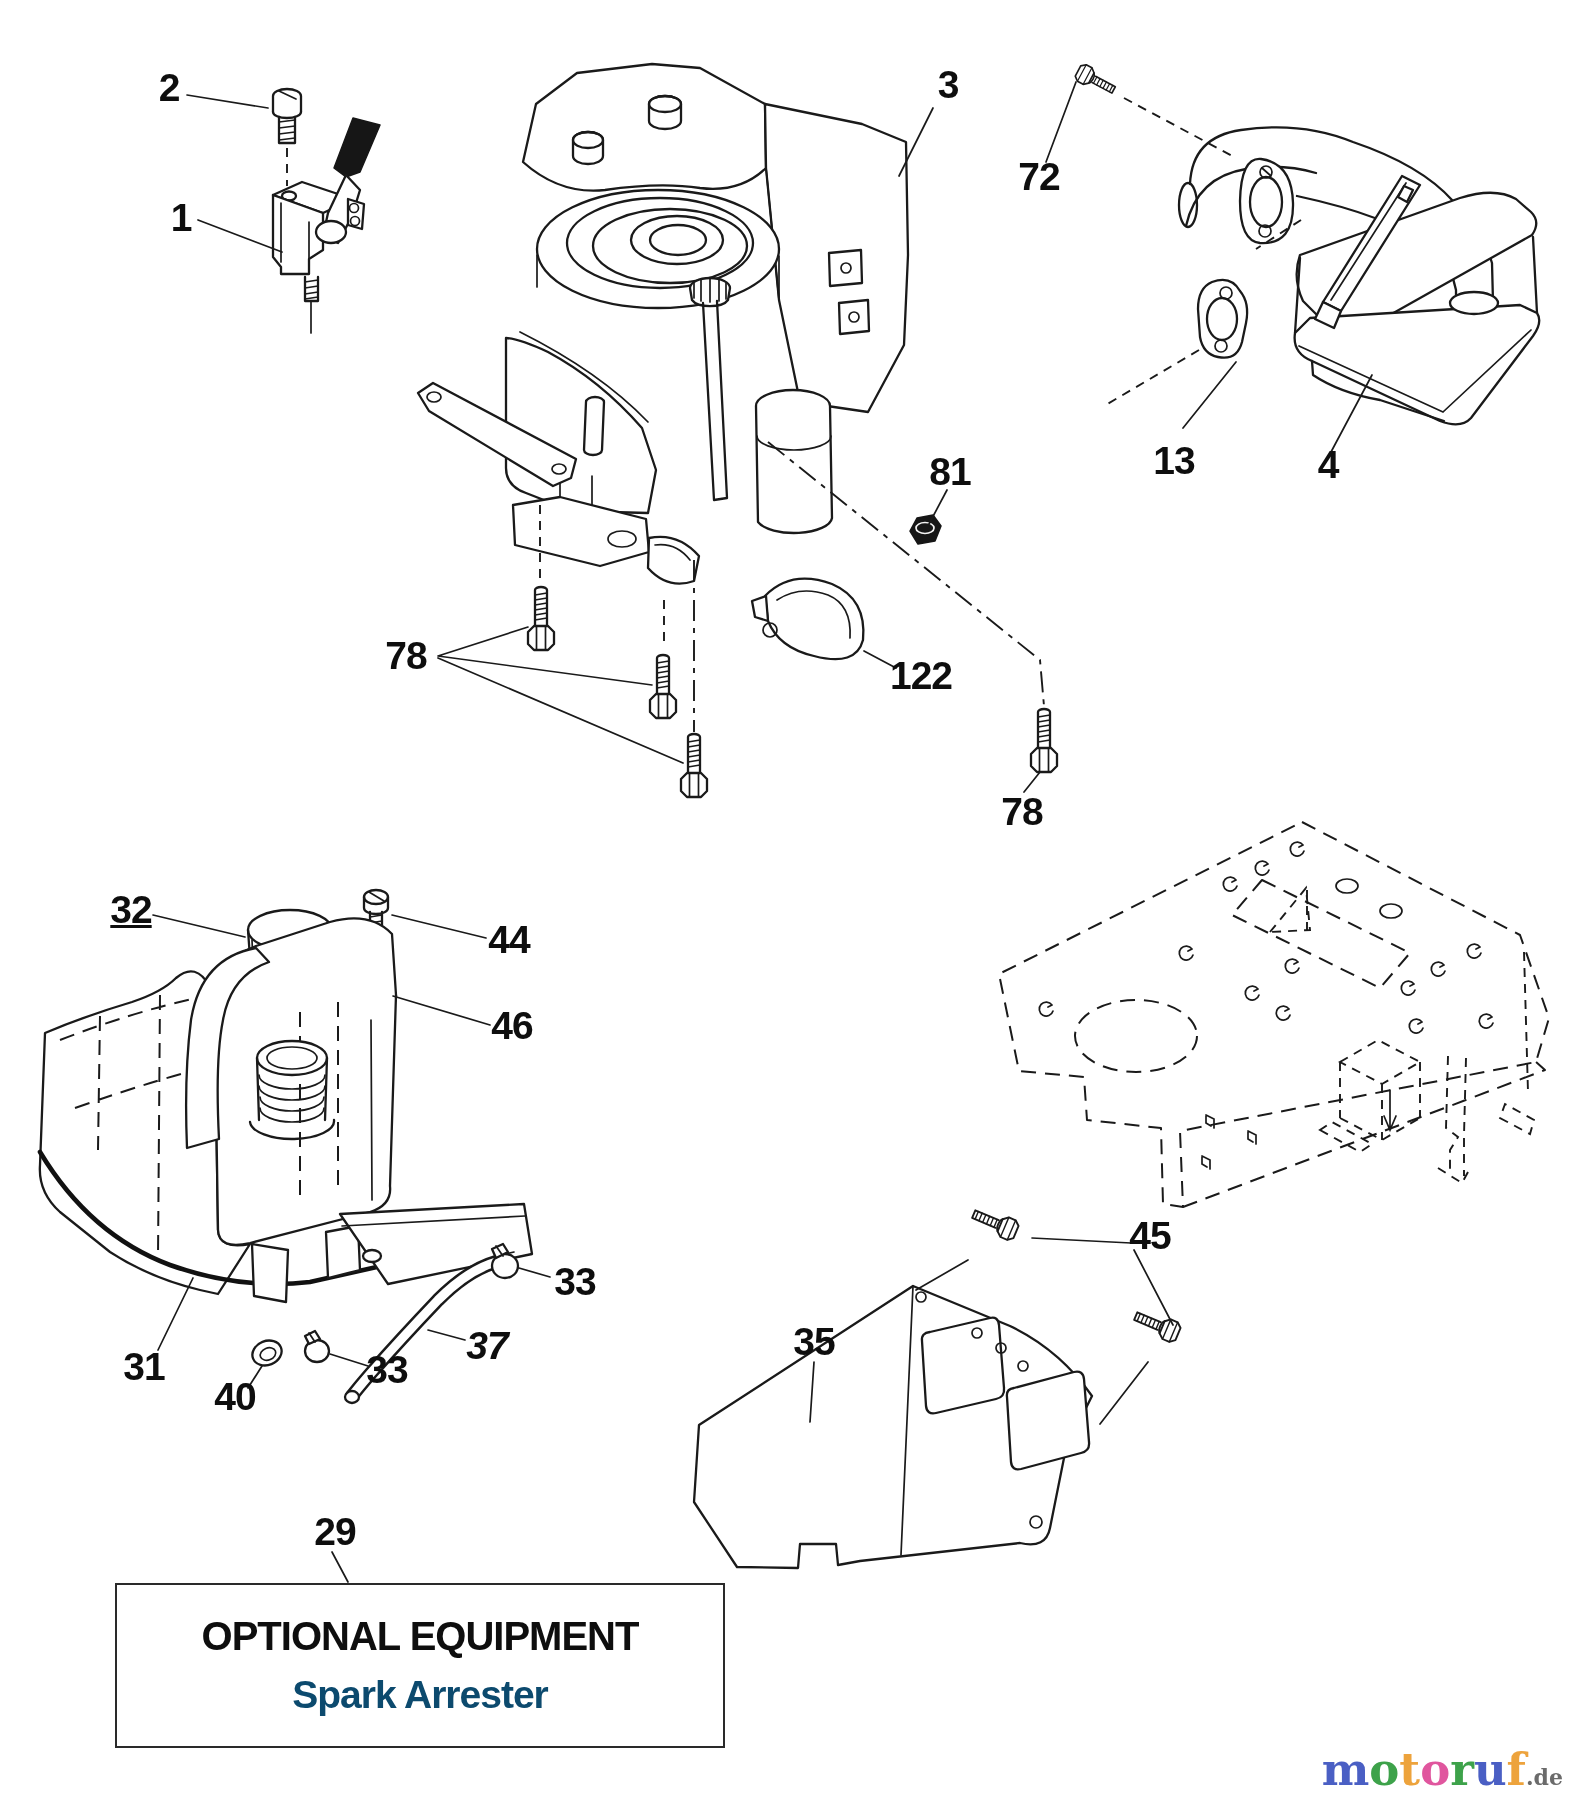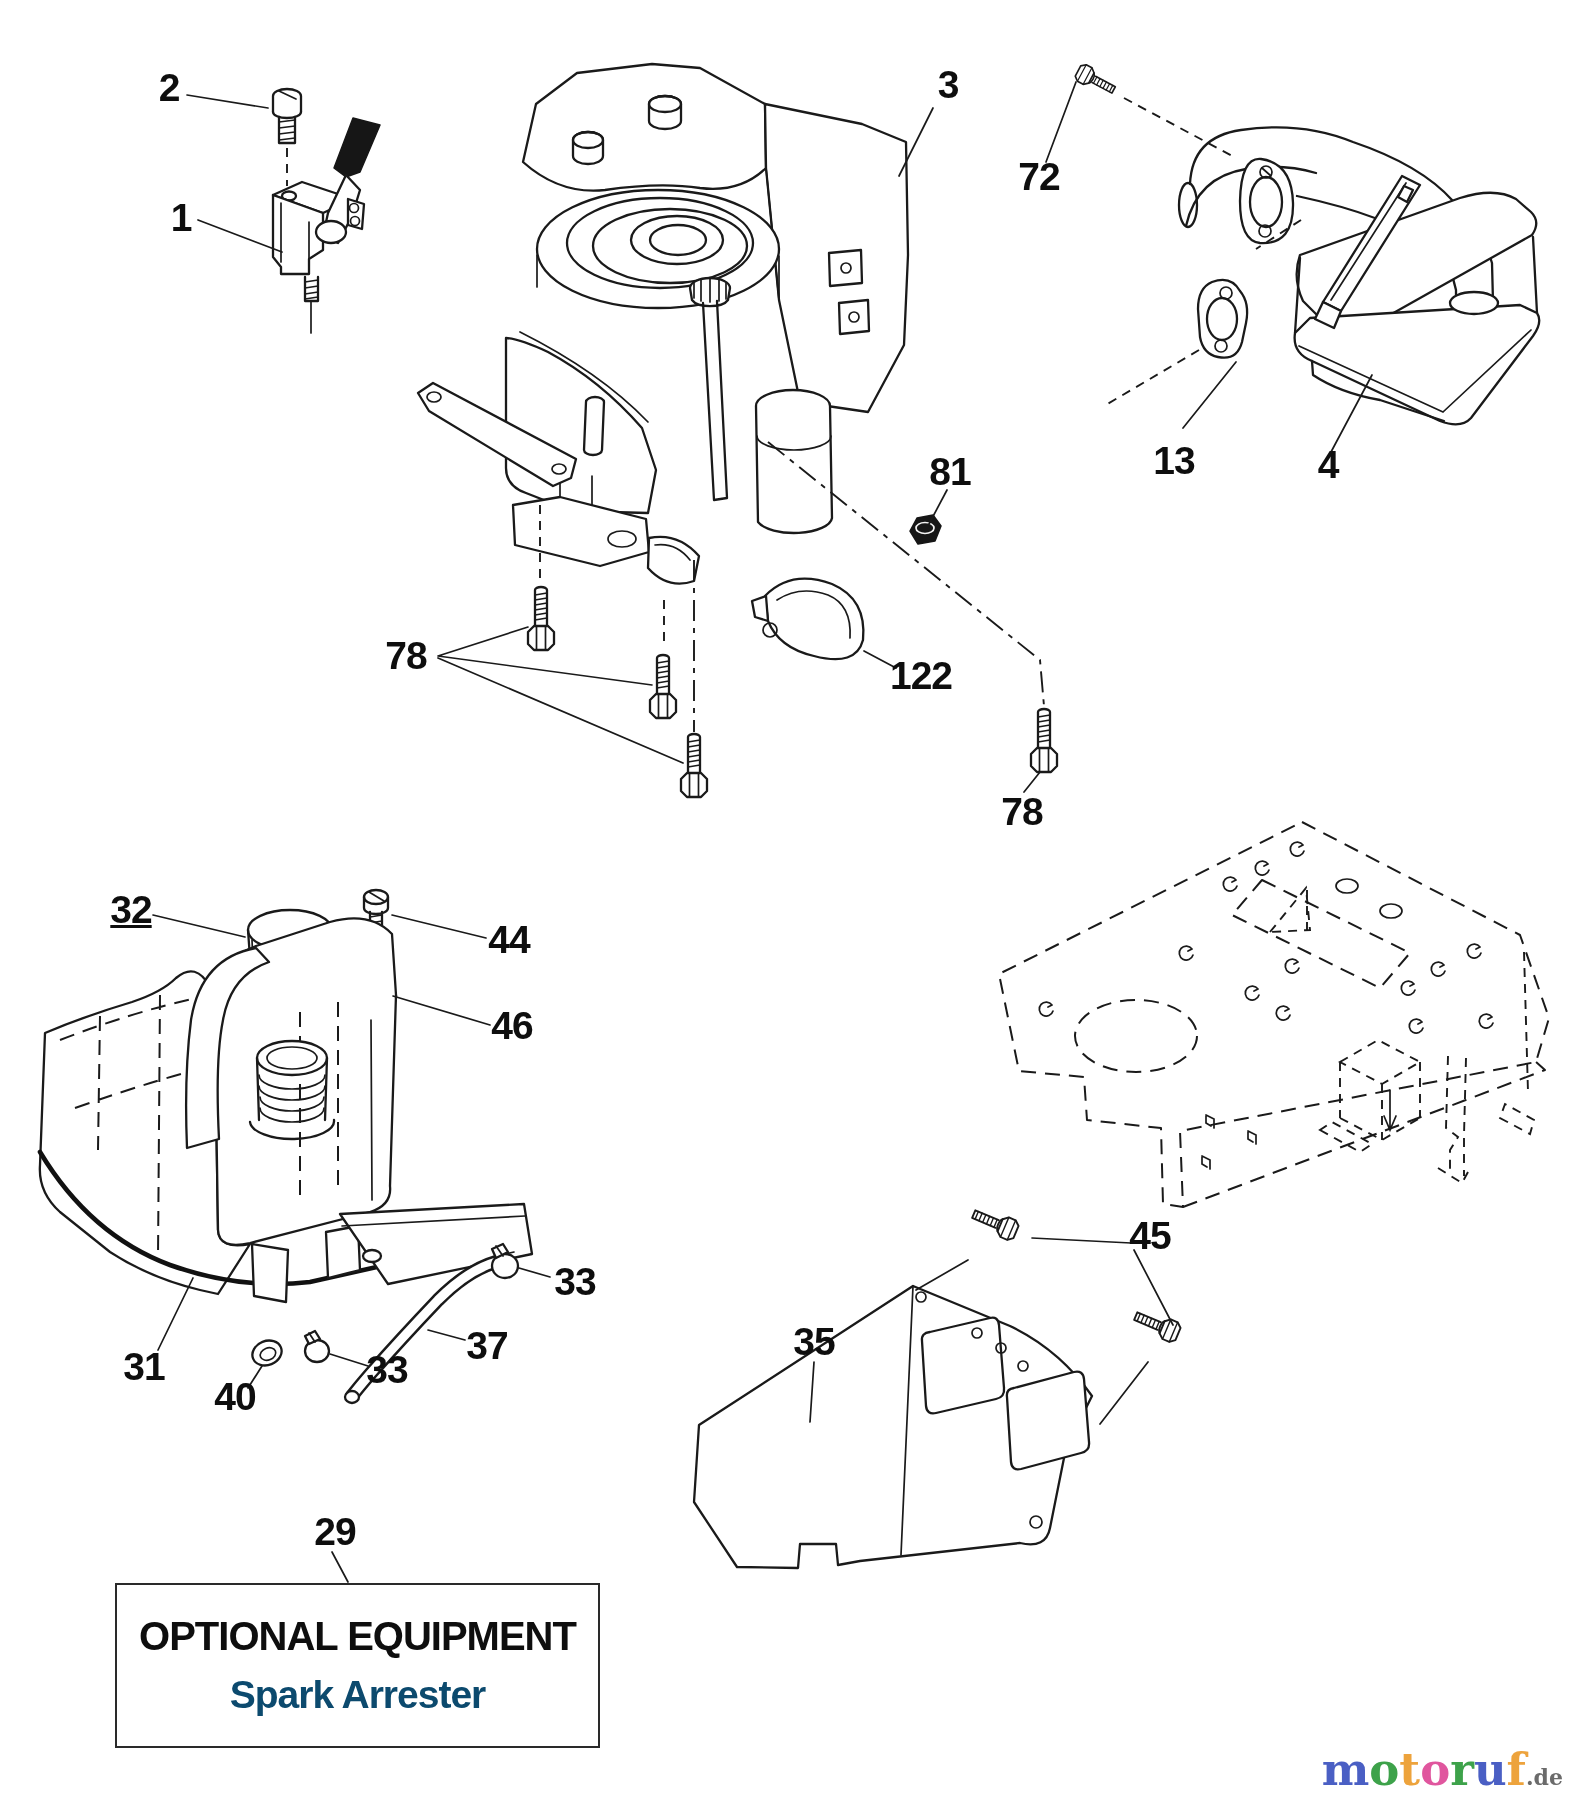--- a/index.html
+++ b/index.html
@@ -14,21 +14,21 @@
   .ldd{stroke:#1a1a1a;stroke-width:1.9;fill:none;stroke-dasharray:21 7 5 7;}
   .ldf{stroke:#1a1a1a;stroke-width:1.9;fill:none;stroke-dasharray:9 7;}
   .bold{stroke:#111;stroke-width:4.6;fill:none;stroke-linecap:round;}
   .wf{fill:#ffffff;stroke:#1a1a1a;stroke-width:2.3;stroke-linejoin:round;}
   .bf{fill:#161616;stroke:#161616;stroke-width:1.5;stroke-linejoin:round;}
   .part-label{
     position:absolute;transform:translate(-50%,-50%);
     font-weight:bold;font-size:39px;color:#0e0e0e;letter-spacing:-1px;white-space:nowrap;
   }
   .opt-box{
-    position:absolute;left:115px;top:1583px;width:485px;height:165px;
+    position:absolute;left:115px;top:1583px;width:610px;height:165px;
     border:2px solid #2a2a2a;background:#fff;box-sizing:border-box;
     display:flex;flex-direction:column;justify-content:center;align-items:center;gap:14px;
   }
   .opt-title{font-weight:bold;font-size:40px;color:#0e0e0e;letter-spacing:-1px;}
   .opt-sub{font-weight:bold;font-size:39px;color:#0c4a6e;letter-spacing:-1px;}
   .watermark{
     position:absolute;right:14px;bottom:8px;
     font-family:"DejaVu Serif", serif;font-weight:bold;font-size:45px;line-height:1;
     user-select:none;
   }
@@ -338,21 +338,21 @@
       <div class="part-label" style="left: 1328px; top: 465px;">4</div>
       <div class="part-label" style="left: 950px; top: 472px;">81</div>
       <div class="part-label" style="left: 921px; top: 676px;">122</div>
       <div class="part-label" style="left: 406px; top: 656px;">78</div>
       <div class="part-label" style="left: 1022px; top: 812px;">78</div>
       <div class="part-label" style="left: 131px; top: 910px; text-decoration: underline;">32</div>
       <div class="part-label" style="left: 509px; top: 940px;">44</div>
       <div class="part-label" style="left: 512px; top: 1026px;">46</div>
       <div class="part-label" style="left: 144px; top: 1367px;">31</div>
       <div class="part-label" style="left: 575px; top: 1282px;">33</div>
-      <div class="part-label" style="left: 487px; top: 1346px;">37</div>
+      <div class="part-label" style="left: 487px; top: 1346px; font-style: italic;">37</div>
       <div class="part-label" style="left: 387px; top: 1370px;">33</div>
       <div class="part-label" style="left: 235px; top: 1397px;">40</div>
       <div class="part-label" style="left: 335px; top: 1532px;">29</div>
       <div class="part-label" style="left: 1150px; top: 1236px;">45</div>
       <div class="part-label" style="left: 814px; top: 1342px;">35</div>
     </div>
 
 <div class="opt-box">
   <div class="opt-title">OPTIONAL EQUIPMENT</div>
   <div class="opt-sub">Spark Arrester</div>

